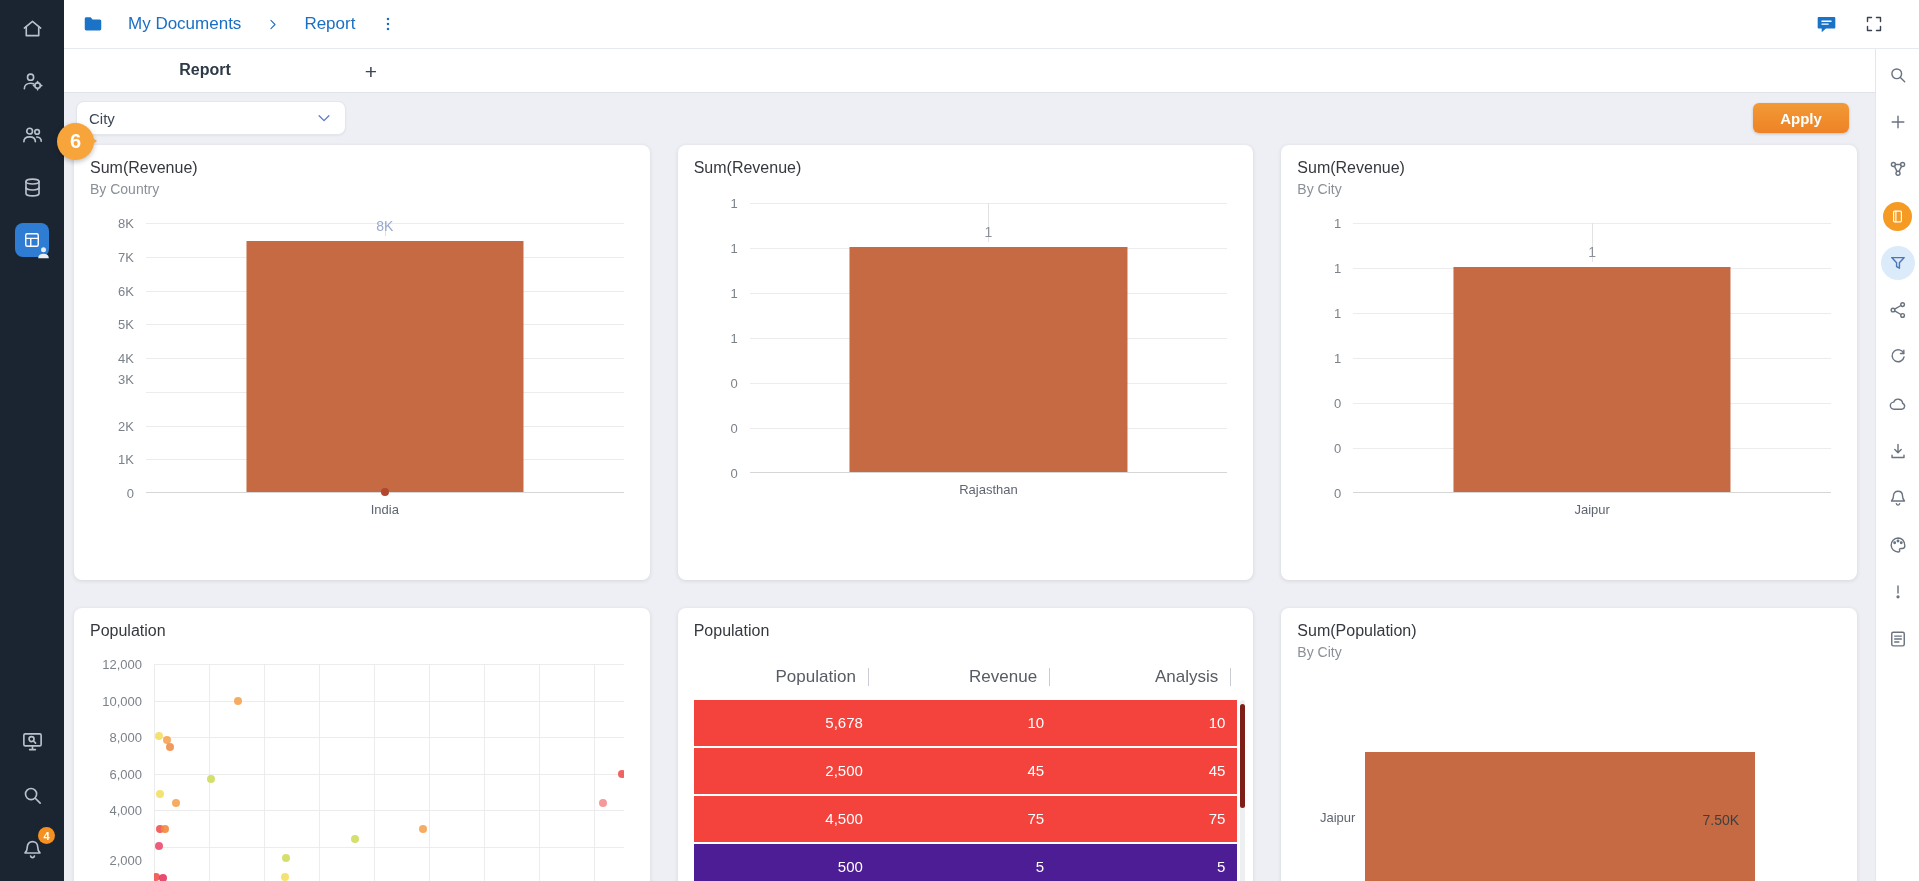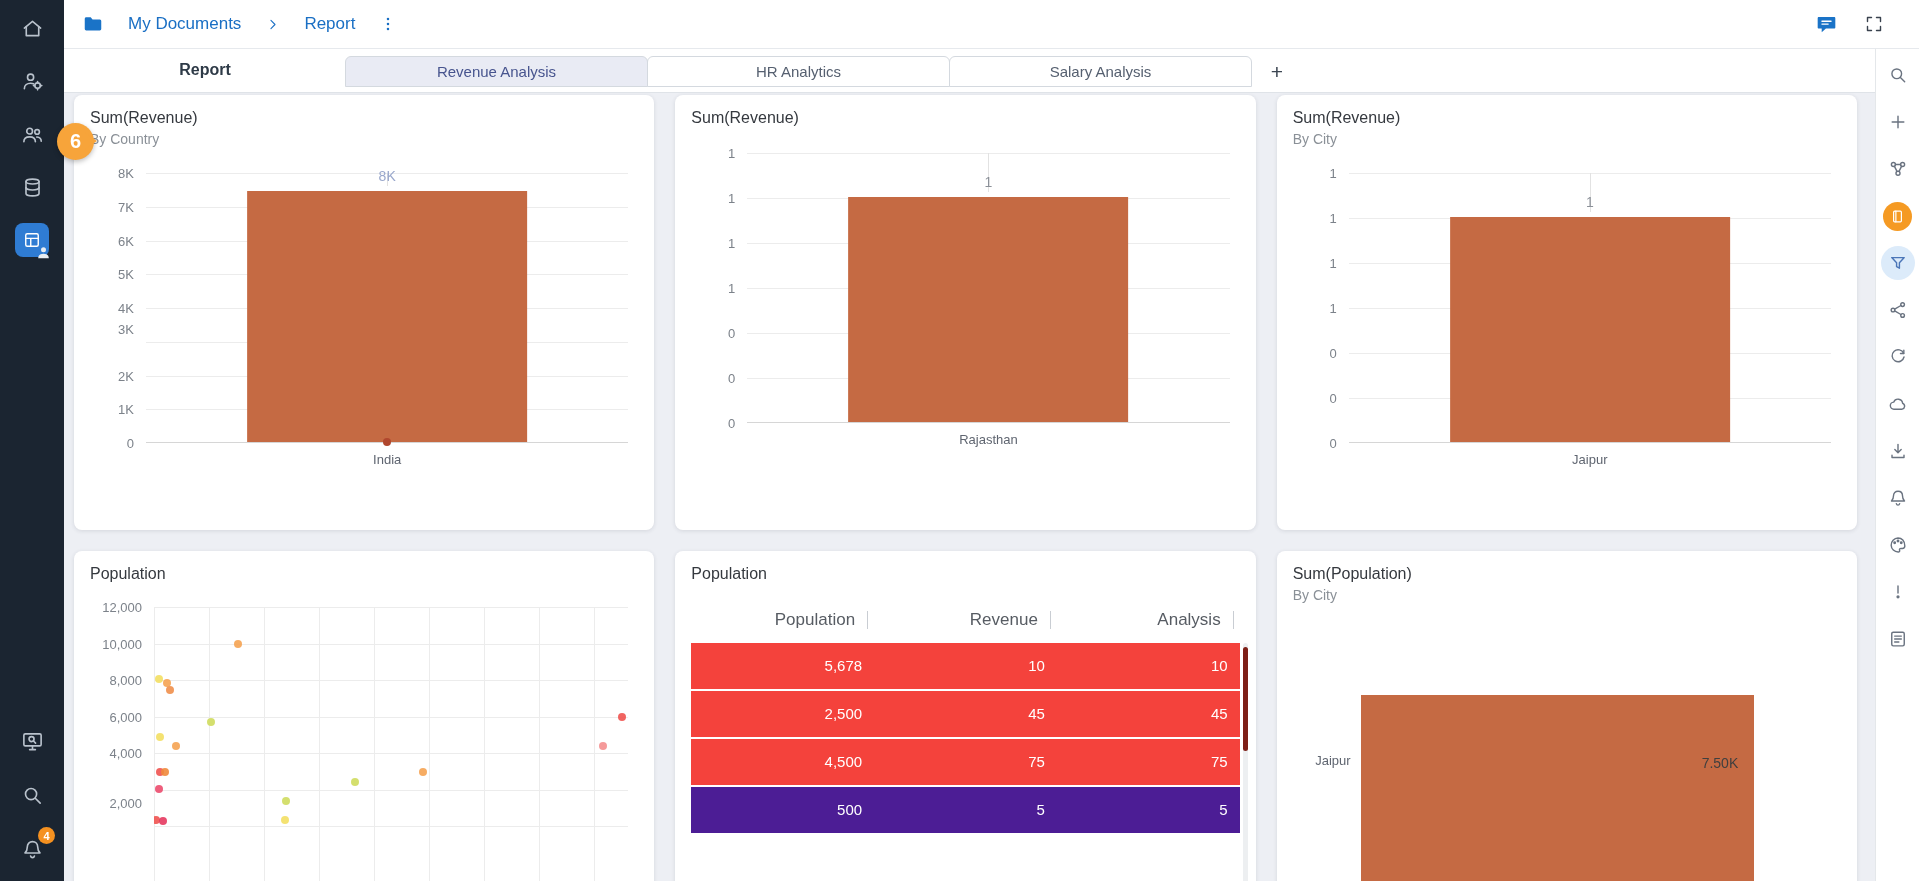--- a/index.html
+++ b/index.html
@@ -57,21 +57,21 @@
 
   .filterbar { height:50px; background:#edeff4; display:flex; align-items:center; justify-content:space-between; padding:0 26px 0 12px; }
   .dropdown { width:270px; height:34px; background:#fff; border:1px solid #e3e6ea; border-radius:8px; box-shadow:0 1px 2px rgba(0,0,0,.05);
               display:flex; align-items:center; justify-content:space-between; padding:0 12px; font-size:15px; color:#3c4654; cursor:pointer; }
   .dropdown .dd { width:18px; height:18px; color:#5d78c9; display:block; }
   .apply { width:96px; height:30px; border:none; border-radius:6px; background:linear-gradient(#f29a36,#ee8226); color:#fff;
            font-size:15px; font-weight:bold; font-family:"Liberation Sans",sans-serif; cursor:pointer; box-shadow:0 1px 3px rgba(0,0,0,.2); }
 
   
   .cards { flex:1; overflow:hidden; display:grid; grid-template-columns:repeat(3,1fr); grid-template-rows:435px 430px;
-           gap:21px; padding:2px 18px 0 10px; }
+           gap:28px; padding:2px 18px 0 10px; }
   .card { background:#fff; border-radius:8px; box-shadow:0 1px 4px rgba(30,40,60,.12); padding:14px 16px; overflow:hidden; position:relative; }
   .card-title { font-size:16px; font-weight:400; color:#35393f; }
   .card-sub { font-size:14px; color:#8a9097; margin-top:4px; }
   .card-sub:empty { display:none; }
 
   .chart-body { position:relative; }
   .cb-bar { margin-top:26px; }
   .cb-scatter { margin-top:24px; }
   .cb-table { margin-top:16px; }
   .cb-hbar { margin-top:16px; }
@@ -377,28 +377,34 @@
             </svg>
           </span>
         </span>
       </div>
     </aside>
 
   <div class="main">
 
     <div class="tabbar">
       <div class="report-label">Report</div>
-      <div class="tabs" id="tabsWrap">
-          <div class="tab active">Revenue Analysis</div>
-          <div class="tab">HR Analytics</div>
-          <div class="tab">Salary Analysis</div>
-        </div>
       <div class="tab-add">+</div>
     </div>
 
+    <div class="filterbar">
+      <div class="dropdown">
+        <span>City</span>
+        <span class="ic dd">
+            <svg viewBox="0 0 24 24" fill="none" stroke="currentColor" stroke-width="1.7" stroke-linecap="round" stroke-linejoin="round">
+              <path d="M5.5 9l6.5 6.5L18.5 9"></path>
+            </svg>
+          </span>
+      </div>
+      <button class="apply">Apply</button>
+    </div>
 
     <section class="cards">
       <article class="card">
         <h3 class="card-title">Sum(Revenue)</h3>
         <div class="card-sub">By Country</div>
         <div class="chart-body cb-bar">
             <div class="vb-wrap">
               <div class="ylabels" style="height:270px">
                 <span class="ytick" style="top:0px">8K</span>
                 <span class="ytick" style="top:33.75px">7K</span>

